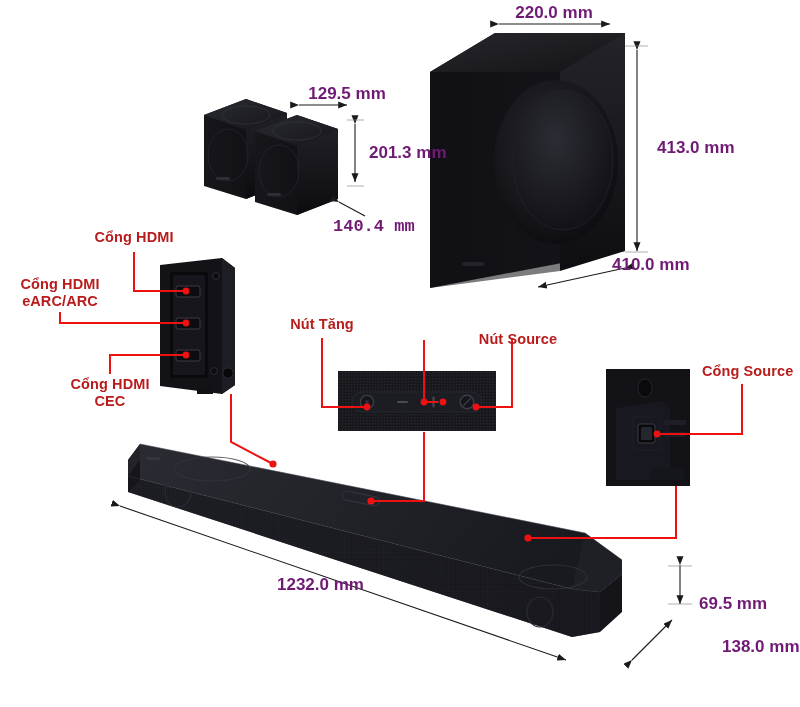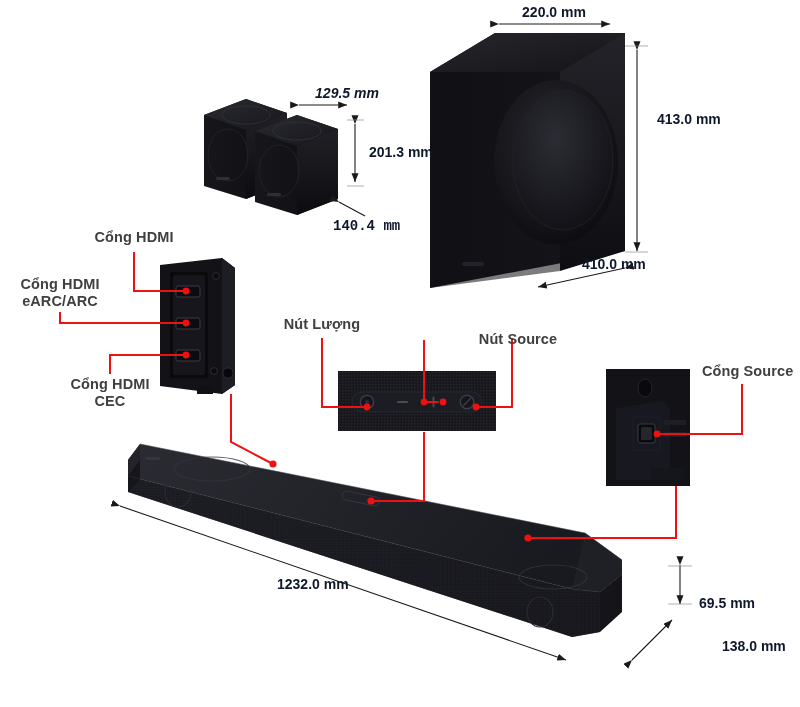--- a/index.html
+++ b/index.html
@@ -1,25 +1,25 @@
 <!DOCTYPE html>
 <html><head>
 <meta charset="utf-8">
 <style>
   html,body{margin:0;padding:0;background:#ffffff;}
   body{width:800px;height:707px;position:relative;overflow:hidden;
        font-family:"Liberation Sans","DejaVu Sans",sans-serif;}
   #stage{position:absolute;left:0;top:0;width:800px;height:707px;}
   #stage svg{position:absolute;left:0;top:0;}
 
-  .lbl{position:absolute;color:#404040;font-weight:bold;font-size:14.5px;
+  .lbl{position:absolute;color:#b91c1c;font-weight:bold;font-size:14.5px;
        line-height:17px;white-space:pre;letter-spacing:0.1px;}
   .lbl.c{text-align:center;}
 
-  .dim{position:absolute;color:#0f172a;font-weight:bold;font-size:14px;
+  .dim{position:absolute;color:#701a75;font-weight:bold;font-size:17px;
        line-height:15px;white-space:nowrap;}
 </style>
 </head>
 <body>
 
 <div id="stage">
 
 <svg width="800" height="707" viewBox="0 0 800 707">
   <defs>
     <marker id="ah" markerWidth="9" markerHeight="9" refX="8" refY="3.2" orient="auto" markerUnits="strokeWidth">
@@ -253,40 +253,40 @@
     <circle cx="424" cy="402" r="3.4"></circle>
     <circle cx="443" cy="402" r="3.4"></circle>
     <circle cx="476" cy="407" r="3.4"></circle>
     <circle cx="657" cy="434" r="3.4"></circle>
     <circle cx="273" cy="464" r="3.6"></circle>
     <circle cx="371" cy="501" r="3.6"></circle>
     <circle cx="528" cy="538" r="3.6"></circle>
   </g>
 </svg>
 
-<div class="dim" style="left:299px;top:86px;width:96px;text-align:center;font-style:italic;">129.5 mm</div>
+<div class="dim" style="left:299px;top:86px;width:96px;text-align:center;">129.5 mm</div>
 <div class="dim" style="left:369px;top:145px;">201.3 mm</div>
 <div class="dim" style="left:333px;top:219px;font-family:Liberation Mono, monospace;">140.4 mm</div>
 
 <div class="dim" style="left:506px;top:5px;width:96px;text-align:center;">220.0 mm</div>
-<div class="dim" style="left:657px;top:112px;">413.0 mm</div>
-<div class="dim" style="left:582px;top:257px;">410.0 mm</div>
+<div class="dim" style="left:657px;top:140px;">413.0 mm</div>
+<div class="dim" style="left:612px;top:257px;">410.0 mm</div>
 
 <div class="dim" style="left:277px;top:577px;">1232.0 mm</div>
 <div class="dim" style="left:699px;top:596px;">69.5 mm</div>
 <div class="dim" style="left:722px;top:639px;">138.0 mm</div>
 
 <div class="lbl c" style="left:74px;top:229px;width:120px;">Cổng HDMI</div>
 
 <div class="lbl c" style="left:0px;top:276px;width:120px;">Cổng HDMI
 eARC/ARC</div>
 
 <div class="lbl c" style="left:50px;top:376px;width:120px;">Cổng HDMI
 CEC</div>
 
-<div class="lbl c" style="left:272px;top:316px;width:100px;">Nút Lượng</div>
+<div class="lbl c" style="left:272px;top:316px;width:100px;">Nút Tăng</div>
 
 
 <div class="lbl c" style="left:468px;top:316px;width:100px;margin-top:15px;">Nút Source</div>
 
 <div class="lbl" style="left:702px;top:363px;">Cổng Source</div>
 
 </div>
 
 </body></html>

